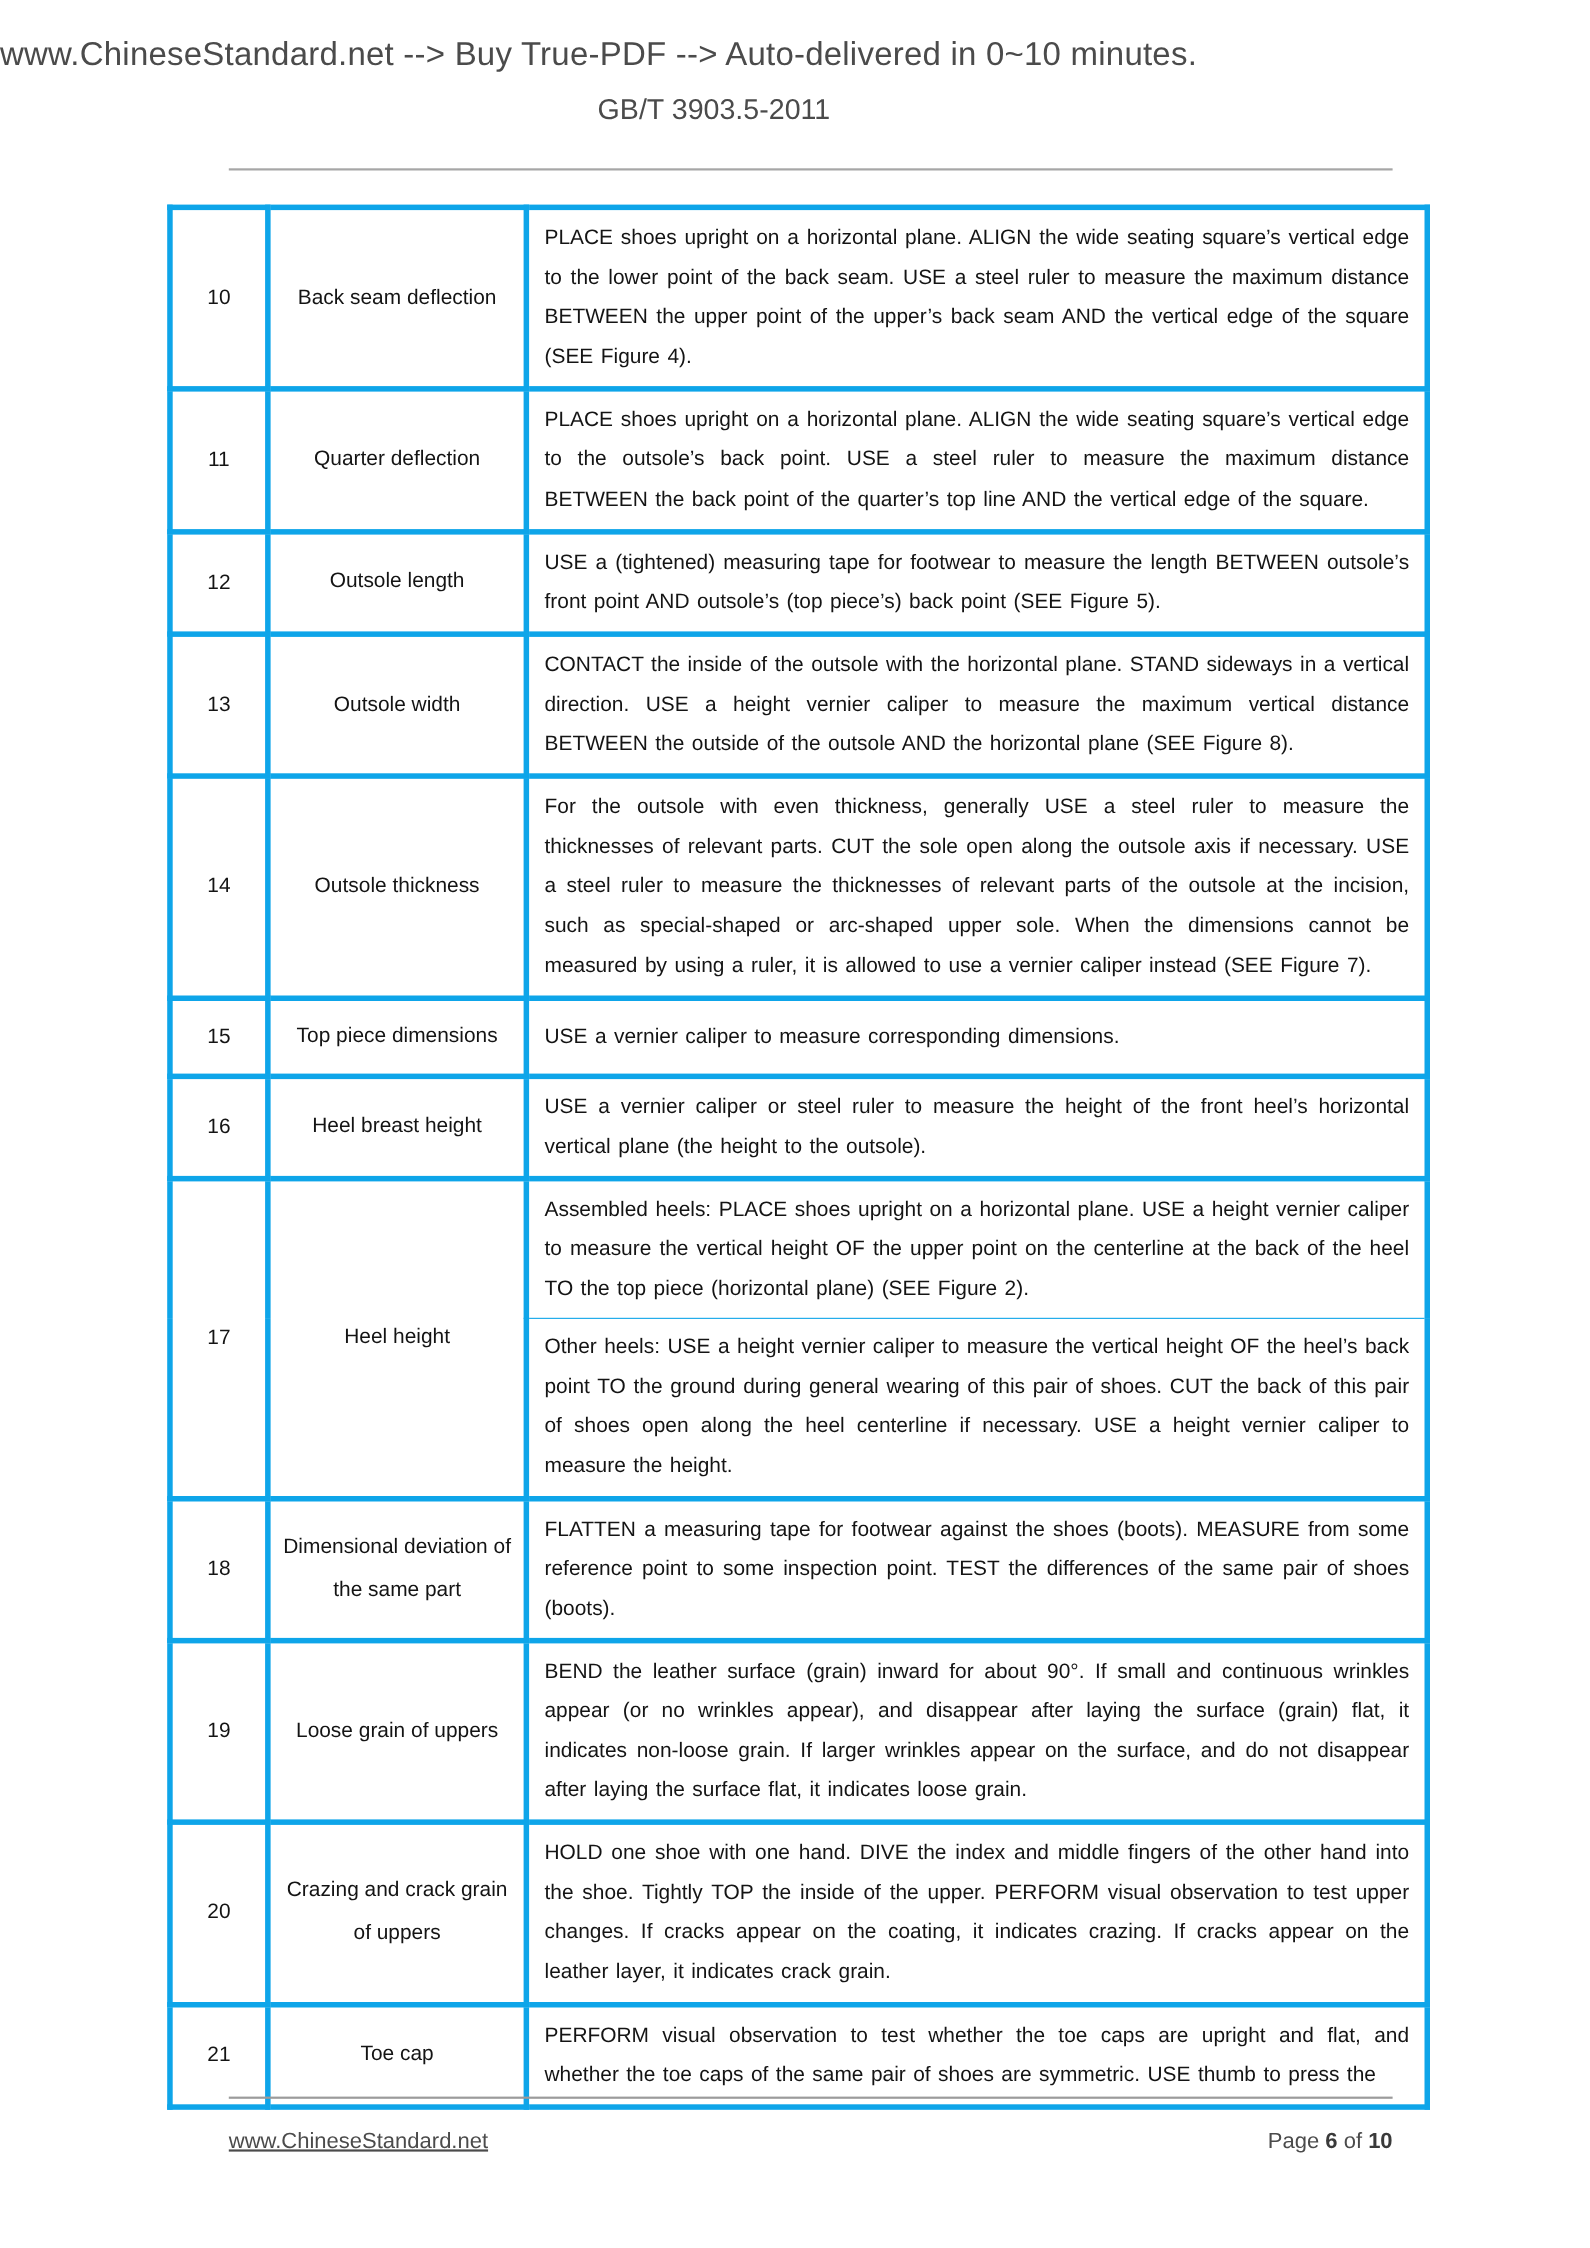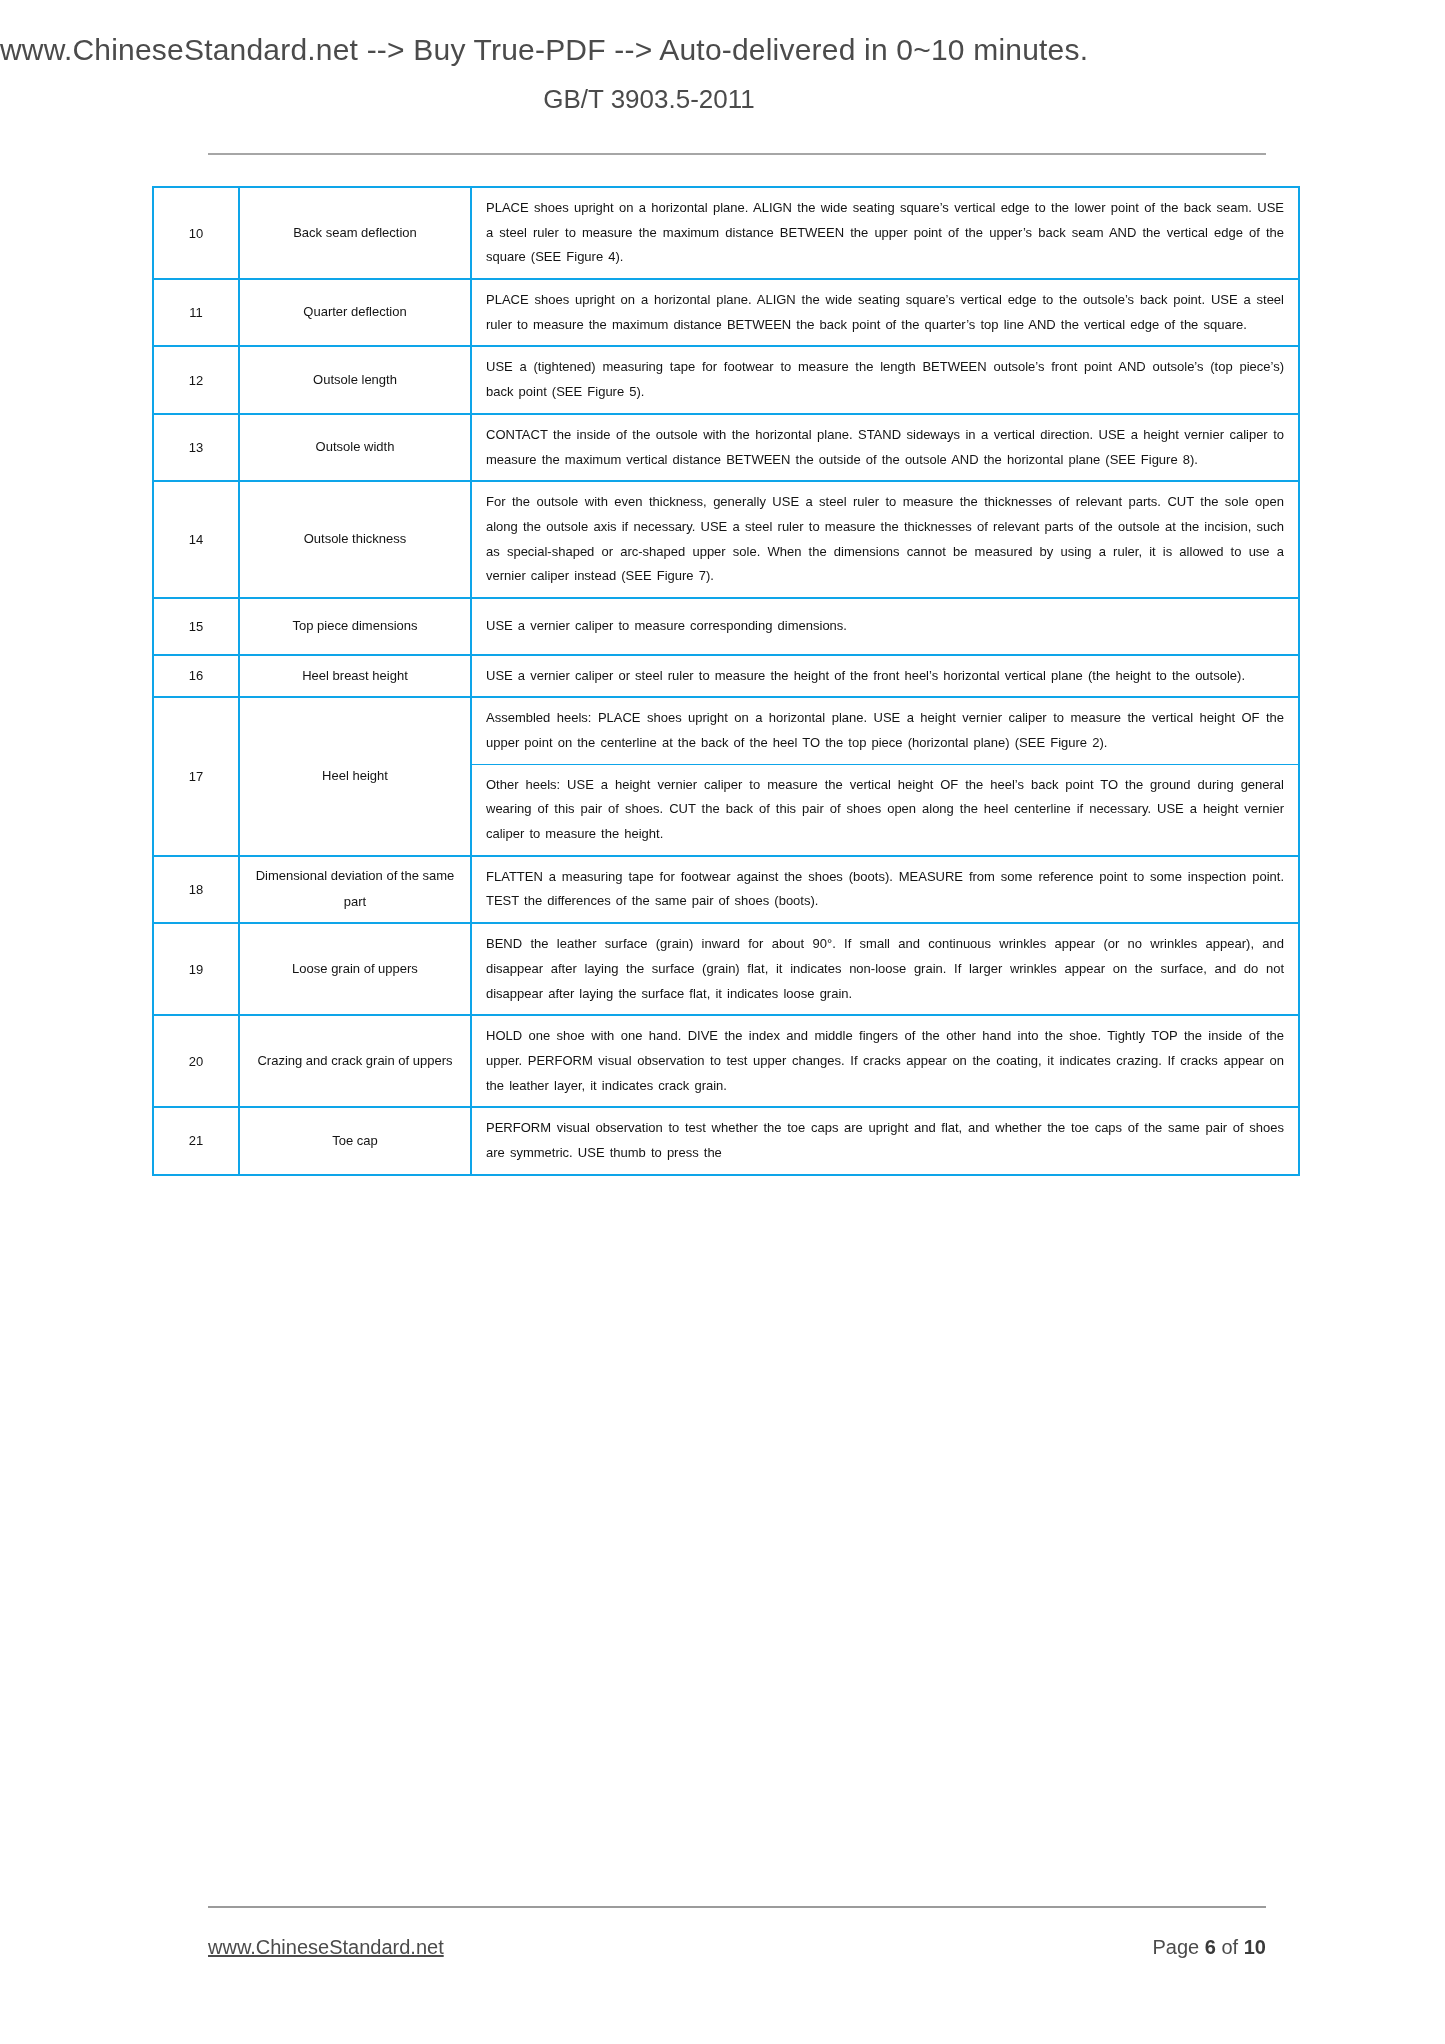--- a/index.html
+++ b/index.html
@@ -26,23 +26,23 @@
     border-top:2px solid #a6a6a6;
   }
 
   
   table.doc-table {
     position:absolute; top:186px; left:152px;
     width:1148px;
     border-collapse:collapse; table-layout:fixed;
   }
   table.doc-table td {
-    border:2px solid #0ea5e9;
+    border:5px solid #0ea5e9;
     color:#141414;
-    font-size:13px;
+    font-size:19px;
     vertical-align:middle;
   }
   td.no   { width:82px;  text-align:center; }
   td.name { width:210px; text-align:center; line-height:2.05; padding:6px 10px;border-radius:13px; }
   td.desc {
     text-align:justify; text-justify:inter-word;
     line-height:1.9; padding:8px 14px;
     word-spacing:1.5px;
   }
   td.desc.roomy { padding-top:15px; padding-bottom:15px; }

